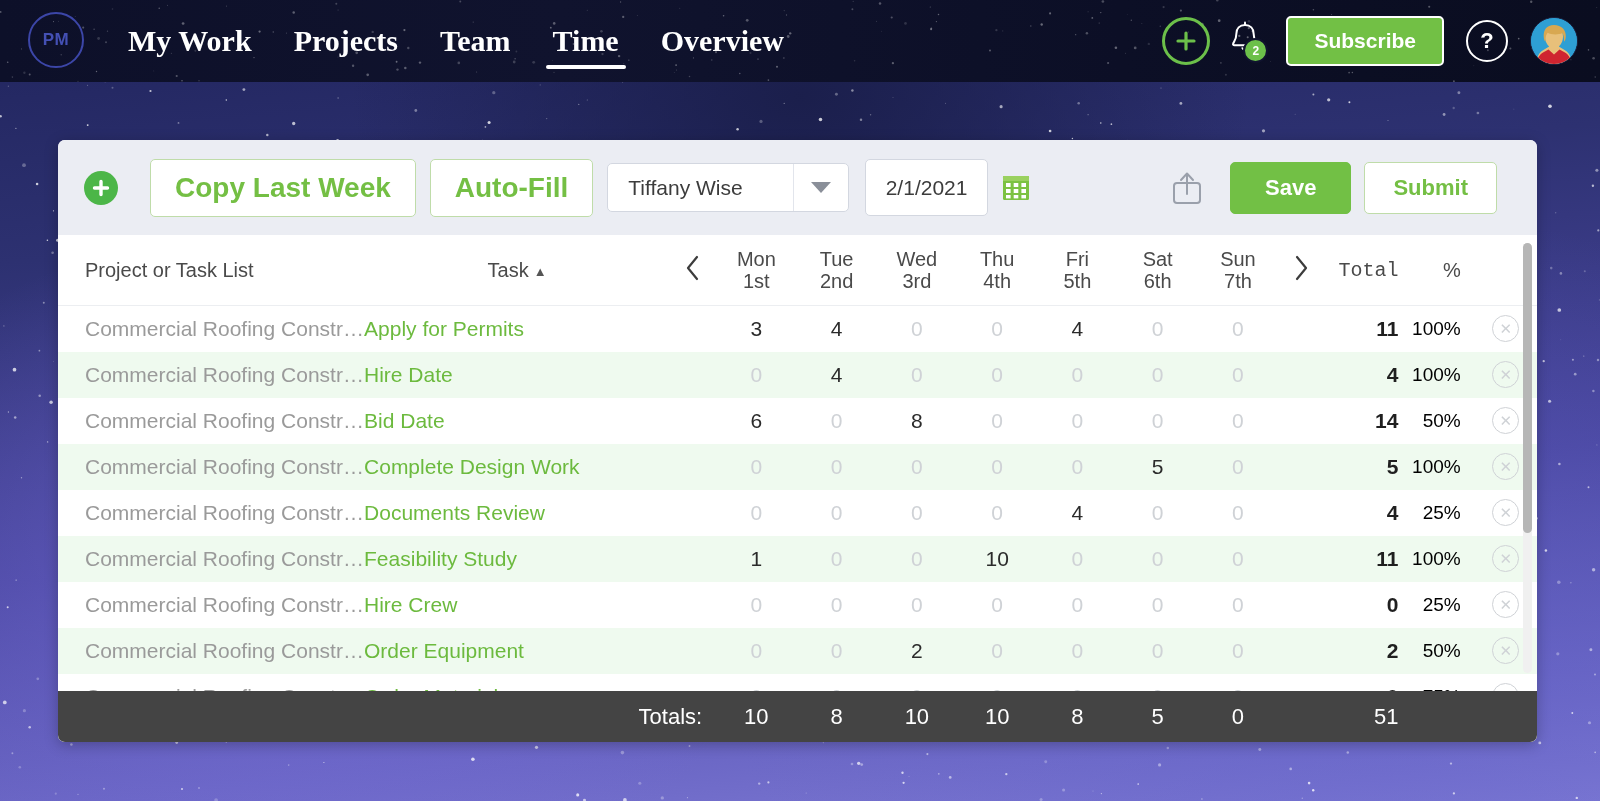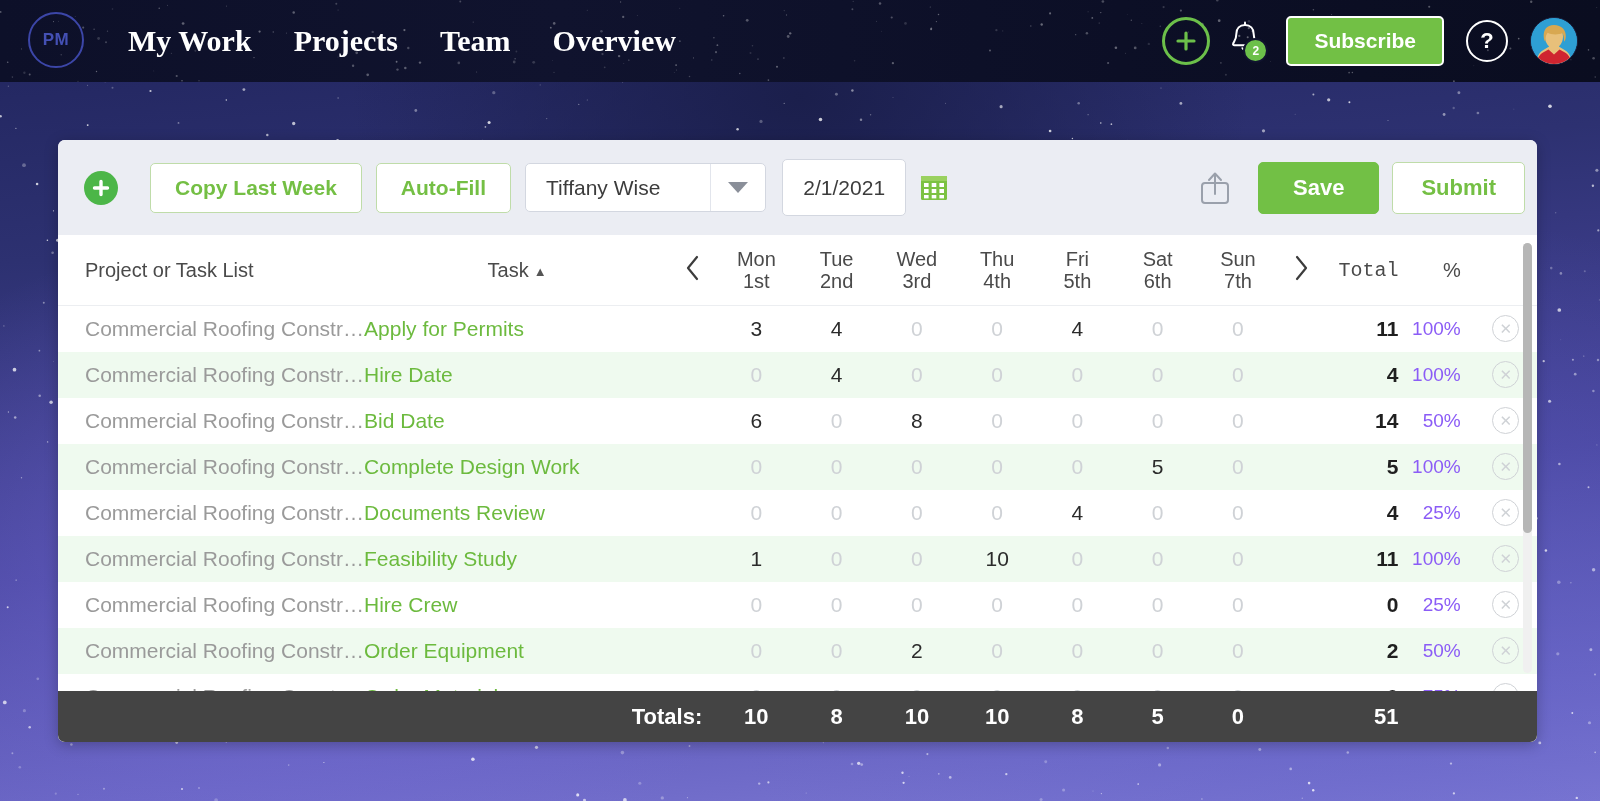--- a/index.html
+++ b/index.html
@@ -40,28 +40,28 @@
     font-size:21px;font-weight:bold;padding:11px 26px;cursor:pointer;margin-right:22px;}
   .help-circle{width:38px;height:38px;border-radius:50%;border:2.5px solid #fff;color:#fff;
     font-size:22px;font-weight:bold;display:flex;align-items:center;justify-content:center;margin-right:22px;cursor:pointer;}
   .avatar{width:46px;height:46px;border-radius:50%;overflow:hidden;border:1px solid #1a1d3a;cursor:pointer;position:relative;background:#2e9fd4;}
   
   #card{position:absolute;left:58px;top:140px;width:1479px;height:602px;
     border-radius:7px;overflow:hidden;background:#fff;box-shadow:0 3px 14px rgba(0,0,0,.25);z-index:3;}
   #toolbar{height:95px;background:#ebedf3;display:flex;align-items:center;padding:0 0 0 26px;position:relative;}
   .tb-plus{width:34px;height:34px;border-radius:50%;background:#4cb648;display:flex;align-items:center;justify-content:center;cursor:pointer;flex:none;}
   .btn-outline{background:#fff;border:1px solid #bfdca9;border-radius:5px;color:#74bf44;
-    font-size:21px;font-weight:bold;padding:12px 24px;cursor:pointer;white-space:nowrap;}
+    font-size:28px;font-weight:bold;padding:12px 24px;cursor:pointer;white-space:nowrap;}
   .select-box{background:#fff;border:1px solid #d3d7e0;border-radius:5px;height:47px;display:flex;align-items:stretch;cursor:pointer;gap:30px;}
   .select-val{display:flex;align-items:center;padding:0 20px;font-size:21px;color:#3c3c3c;white-space:nowrap;}
   .select-arrow{width:54px;border-left:1px solid #e2e5ec;display:flex;align-items:center;justify-content:center;}
   .date-box{background:#fff;border:1px solid #d3d7e0;border-radius:5px;height:47px;display:flex;align-items:center;
     padding:4px 20px;font-size:21px;color:#3c3c3c;cursor:text;}
   .cal-icon{width:28px;height:28px;cursor:pointer;flex:none;}
-  .tb-right{position:absolute;right:12px;top:0;height:95px;display:flex;align-items:center;gap:0;}
+  .tb-right{position:absolute;right:40px;top:0;height:95px;display:flex;align-items:center;gap:0;}
   .share-icon{width:30px;height:34px;margin-right:28px;cursor:pointer;}
   .btn-save{background:#72c045;border:1px solid #72c045;border-radius:5px;color:#fff;font-size:22px;font-weight:bold;
     padding:12px 34px;cursor:pointer;margin-right:13px;}
   .btn-submit{background:#fff;border:1px solid #bfdca9;border-radius:5px;color:#74bf44;font-size:22px;font-weight:bold;
     padding:12px 28px;cursor:pointer;}
   
   #tablewrap{position:relative;height:507px;background:#fff;}
   table{border-collapse:collapse;width:1479px;table-layout:fixed;}
   th,td{padding:0;}
   thead th{height:70px;font-size:20px;font-weight:normal;color:#4a4a4a;vertical-align:middle;
@@ -75,29 +75,29 @@
   .c-del{width:62px;text-align:center;}
   .dayhead{line-height:1.12;font-size:20px;color:#4a4a4a;}
   .sortcaret{font-size:13px;color:#555;margin-left:5px;vertical-align:middle;}
   tbody tr{height:46px;}
   tbody tr.alt{background:#effaef;}
   .cell-proj{font-size:21px;color:#9a9a9a;padding-left:27px;white-space:nowrap;overflow:hidden;text-overflow:ellipsis;}
   .cell-task{font-size:21px;color:#6cba3e;cursor:pointer;white-space:nowrap;}
   .cell-num{font-size:21px;color:#2b2b2b;text-align:center;cursor:text;}
   .cell-num.zero{color:#cfd2d6;}
   .cell-total{font-size:21px;font-weight:bold;color:#1f1f1f;text-align:right;}
-  .cell-pct{font-size:19px;color:#8b5cf6;text-align:right;padding-right:14px;}
+  .cell-pct{font-size:19px;color:#000000;text-align:right;padding-right:14px;}
   .del-btn{display:inline-flex;align-items:center;justify-content:center;width:25px;height:25px;border-radius:50%;
     border:1.4px solid #cfd2d6;color:#cfd2d6;font-size:15px;line-height:1;cursor:pointer;}
   #scrollbar{position:absolute;right:5px;top:8px;width:9px;height:430px;background:#f0f0f0;border-radius:5px;}
   #scrollthumb{position:absolute;left:0;top:0;width:9px;height:290px;background:#b6b6b6;border-radius:5px;cursor:grab;}
   #totalsbar{position:absolute;left:58px;top:691px;width:1479px;height:51px;background:#444444;
     border-bottom-left-radius:7px;border-bottom-right-radius:7px;z-index:4;}
   #totalsbar table{width:1479px;}
-  #totalsbar td{height:51px;color:#fff;font-size:22px;font-weight:bold;vertical-align:middle;}
+  #totalsbar td{height:51px;color:#fff;font-size:22px;font-weight:normal;vertical-align:middle;}
   .tot-label{text-align:right;padding-right:14px !important;}
 </style>
 </head>
 <body>
 
 <div id="bg">
   <svg id="stars" viewBox="0 0 1600 801" preserveAspectRatio="none">
       <circle cx="619.1" cy="548.4" r="1.60" fill="#ffffff" opacity="0.80"></circle>
       <circle cx="1596.8" cy="72.5" r="0.41" fill="#ffffff" opacity="0.80"></circle>
       <circle cx="1510.4" cy="473.0" r="1.30" fill="#ffffff" opacity="0.65"></circle>
@@ -1186,20 +1186,21 @@
     </svg>
 
   <div class="logo">
     <span>PM</span>
   </div>
 
   <div class="navlinks">
     <div class="navlink">My Work</div>
     <div class="navlink">Projects</div>
     <div class="navlink">Team</div>
+    <div class="navlink active">Time</div>
     <div class="navlink">Overview</div>
   </div>
 
   <div class="nav-right">
     <div class="plus-circle">
       <svg width="24" height="24" viewBox="0 0 24 24">
         <path d="M12 4 V20 M4 12 H20" stroke="#6cc04a" stroke-width="3.2" stroke-linecap="round"></path>
       </svg>
     </div>
 

